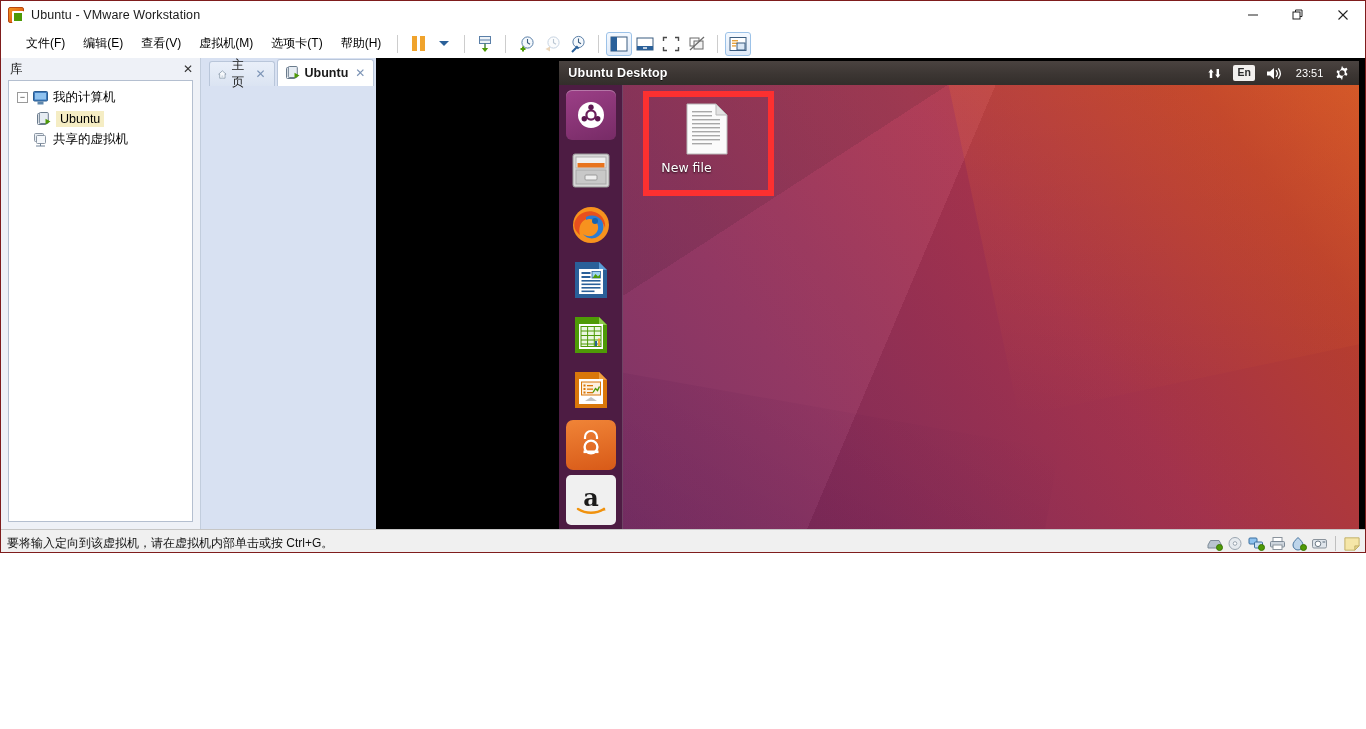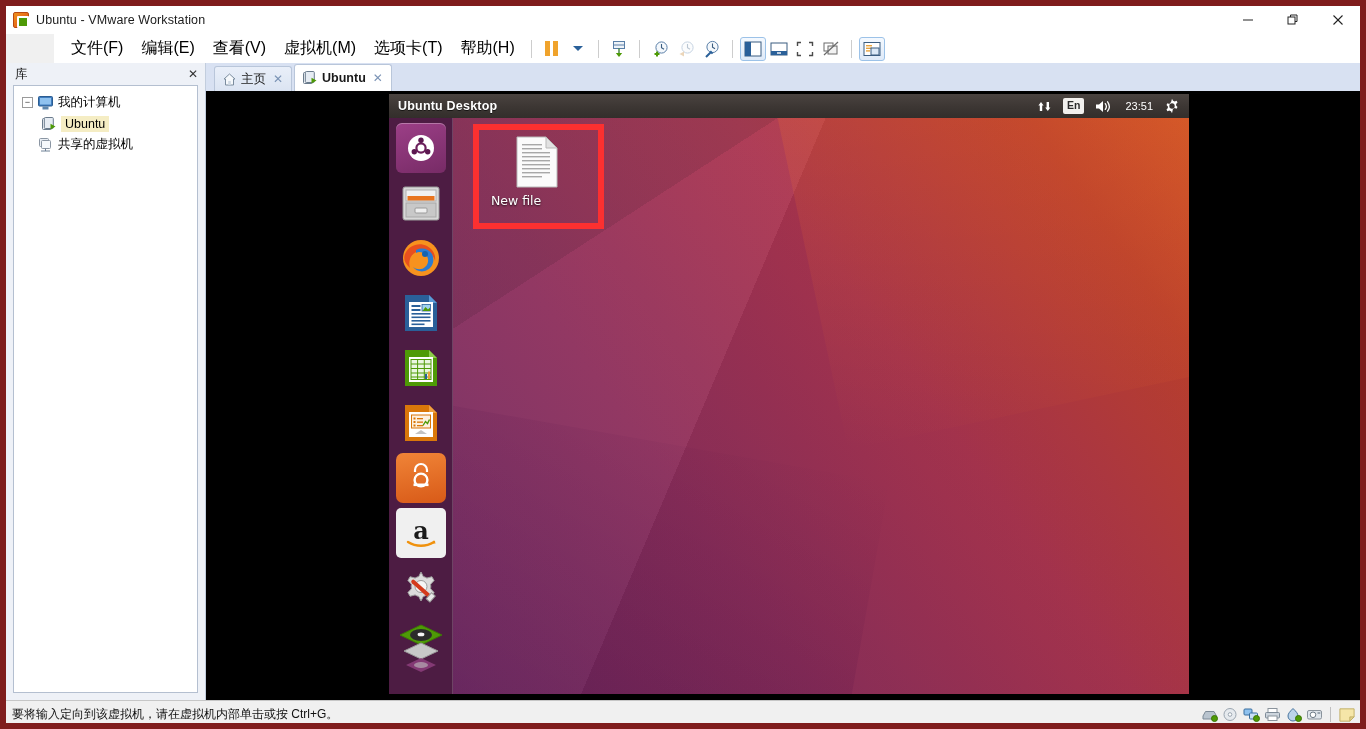--- a/index.html
+++ b/index.html
@@ -2,24 +2,24 @@
 <html><head>
 <meta charset="utf-8">
 <style>
   * { box-sizing: border-box; margin: 0; padding: 0; }
   html, body {
     width: 1366px; height: 729px;
     font-family: "Liberation Sans", "DejaVu Sans", sans-serif;
     overflow: hidden; background: #fff;
   }
   #app {
-    position: relative; width: 1366px; height: 729px;
+    position: relative; width: 1366px; height: 553px;
     display: flex; flex-direction: column;
     background: #f0f0f0;
-    border: 6px solid #7f1d1d;
+    border: 1px solid #7f1d1d;
   }
 
   
   .titlebar {
     height: 28px; flex: 0 0 28px;
     display: flex; align-items: center;
     background: #ffffff;
     position: relative;
   }
   .title-icon {
@@ -42,22 +42,22 @@
     width: 45px; height: 28px;
     display: flex; align-items: center; justify-content: center;
     color: #222; font-size: 13px; line-height: 1;
   }
 
   
   .menubar {
     height: 29px; flex: 0 0 29px;
     display: flex; align-items: center;
     background: #ffffff;
-    padding-left: 8px;
-    font-size: 16px; color: #000; margin-left: 48px;
+    padding-left: 16px;
+    font-size: 12px; color: #000;
   }
   .menu-item { padding: 4px 9px; white-space: nowrap; }
 
   .mb-sep { width:1px; height:18px; background:#cdcdcd; margin:0 7px; }
 
   .tb-btn {
     width: 26px; height: 24px;
     display:flex; align-items:center; justify-content:center;
     position: relative;
   }
@@ -100,21 +100,21 @@
   .tree-row { display:flex; align-items:center; height:21px; padding-left: 8px; gap:5px; }
   .tree-row.indent { padding-left: 28px; }
   .expander {
     width:11px;height:11px;border:1px solid #9a9a9a;background:#fff;
     display:flex;align-items:center;justify-content:center;
     font-size:9px;line-height:1;color:#333; flex:0 0 11px;
   }
   .tree-label.selected { background:#f5edc4; padding: 1px 4px; }
 
   
-  .content { flex:1 1 auto; display:flex; flex-direction:column; min-width:0; background:#d8e1f2; }
+  .content { flex:1 1 auto; display:flex; flex-direction:row; min-width:0; background:#d8e1f2; }
   .tabbar {
     height: 28px; flex:0 0 28px; display:flex; align-items:flex-end;
     background:#d8e1f2; padding-left: 8px; gap:0;
   }
   .tab {
     height: 25px; display:flex; align-items:center; gap:5px;
     padding: 0 8px; font-size:12.5px; color:#1a1a1a;
     border:1px solid #b9c6da; border-bottom:none;
     border-radius: 3px 3px 0 0;
     background: linear-gradient(180deg,#e9eff9,#dbe4f2);

